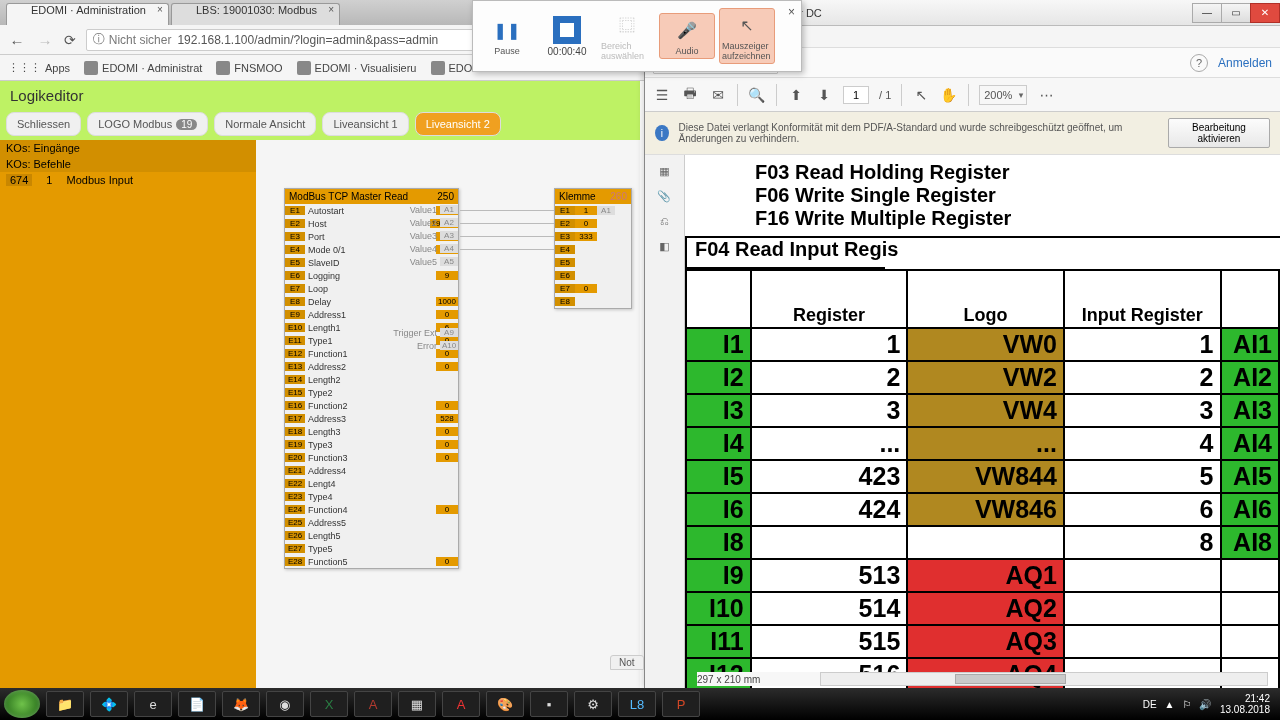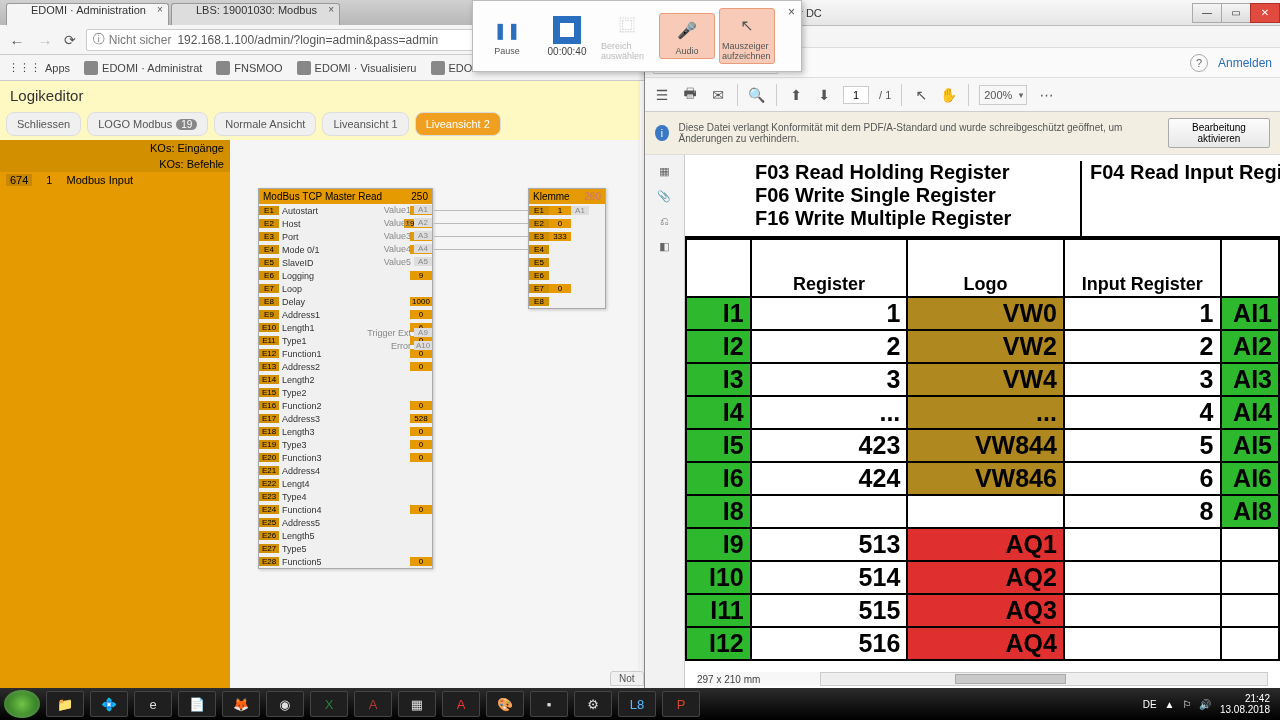--- a/index.html
+++ b/index.html
@@ -18,29 +18,29 @@
   .urlbox { flex: 1; height: 22px; background: #fff; border: 1px solid #ccc; border-radius: 2px; display: flex; align-items: center; padding: 0 6px; color: #555; font-size: 12px; }
   .url-info { color: #777; margin-right: 6px; display: flex; align-items: center; gap: 4px; }
 
   
   .bookmarks { height: 26px; background: #f5f5f5; border-bottom: 1px solid #ccc; display: flex; align-items: center; padding: 0 8px; gap: 14px; font-size: 11px; color: #444; }
   .bm-item { display: flex; align-items: center; gap: 4px; }
   .bm-icon { width: 14px; height: 14px; background: #888; border-radius: 2px; }
 
   
   .edomi-wrap { display: flex; height: 610px; }
-  .edomi-left { width: 640px; display: flex; flex-direction: column; background: #fef9c3; }
+  .edomi-left { width: 640px; display: flex; flex-direction: column; background: #bef264; }
   .edomi-header { font-size: 15px; color: #333; padding: 6px 10px 4px; }
   .edomi-tabs { display: flex; gap: 6px; padding: 4px 6px; }
   .etab { background: #f0f0f0; border: 1px solid #ddd; padding: 5px 10px; font-size: 11px; color: #555; border-radius: 8px; }
   .etab.active { background: #f0a020; color: #fff; }
   .etab .badge { background: #888; color: #fff; border-radius: 8px; padding: 0 5px; margin-left: 4px; font-size: 10px; }
 
   .edomi-body { flex:1; display: flex; }
-  .side-panel { width: 230px; background: #e49a00; color: #000; font-size: 11px; text-align: right; }
+  .side-panel { width: 256px; background: #e49a00; color: #000; font-size: 11px; }
   .side-panel .hdr { background: #d28f00; padding: 2px 6px; }
   .side-panel .row { background: #e49a00; padding: 2px 6px; display: flex; gap: 14px; }
   .side-panel .sel { background: #c98700; }
   .canvas { flex:1; background: #f5f5f5; position: relative; }
 
   
   .node { position: absolute; background: #f0f0f0; border: 1px solid #aaa; box-shadow: 1px 1px 3px rgba(0,0,0,.2); font-size: 9px; }
   .node-title { background: #e49a00; color: #000; padding: 2px 4px; font-size: 10px; display: flex; justify-content: space-between; }
   .node-row { display: flex; align-items: center; height: 13px; }
   .pin-l { width: 20px; background: #d28f00; color: #000; text-align: center; font-size: 8px; padding: 0 2px; }
@@ -70,21 +70,21 @@
   .acr-notice { background: #f2efe2; border-bottom: 1px solid #ddd; padding: 6px 10px; display: flex; align-items: center; gap: 10px; font-size: 10px; color: #555; }
   .info-ic { width:16px;height:16px; border-radius:50%; background:#3b78c4; color:#fff; display:flex;align-items:center;justify-content:center; font-size:10px; }
   .acr-btn { background: linear-gradient(#fcfcfc,#e8e8e8); border:1px solid #aaa; padding:3px 8px; font-size:10px; border-radius:2px; margin-left:auto; }
 
   .acr-body { flex:1; display:flex; overflow:hidden; }
   .acr-side { width: 40px; background: #f2f2f2; border-right:1px solid #ccc; display:flex; flex-direction:column; align-items:center; gap:12px; padding-top:10px; color:#666; }
   .acr-page { flex:1; overflow: hidden; background: #999; padding: 0; position:relative; }
   .pdf-sheet { background:#fff; margin:0; height:100%; padding: 6px 0 0 0; overflow:hidden; }
 
   .pdf-funcs { padding: 0 12px 6px 70px; font-size: 20px; font-weight: bold; color: #000; line-height: 1.15; border-bottom: 2px solid #000; }
-  .pdf-funcs-wrap { display:flex; }
+  .pdf-funcs-wrap { display:flex;flex-direction:column; }
   .pdf-funcs-left { flex:1; }
   .pdf-funcs-right { width:200px; border-left:2px solid #000; padding-left:8px; white-space:nowrap; }
 
   .pdf-table { border-collapse: collapse; width: 100%; font-size: 25px; font-weight: bold; }
   .pdf-table th, .pdf-table td { border: 2px solid #000; padding: 1px 6px; text-align: right; height: 30px; }
   .pdf-table th { text-align: center; font-size: 18px; height: 58px; vertical-align: bottom; }
   .c-green { background: #2db82d; }
   .c-olive { background: #b08820; }
   .c-red { background: #e02f2f; }
   .col-i { width: 62px; }
@@ -111,21 +111,21 @@
 
   
   .taskbar { position:absolute; bottom:0; left:0; width:1280px; height:32px; background: linear-gradient(#2c2c2c,#000); display:flex; align-items:center; padding:0 4px; gap:6px; }
   .start { width:36px; height:28px; border-radius:50%; background: radial-gradient(circle,#6fc24a,#1a5e12); box-shadow:0 0 4px rgba(255,255,255,.3) inset; }
   .task-ic { width:38px; height:26px; background:#1f1f1f; border:1px solid #444; border-radius:2px; display:flex;align-items:center;justify-content:center; color:#ddd; font-size:13px; }
   .tray { margin-left:auto; display:flex; align-items:center; gap:8px; color:#fff; font-size:10px; padding-right:6px; }
   .tray .clock { text-align:right; line-height:1.1; }
 
   .wire { position:absolute; border-top:1px solid #bbb; height:0; }
 
-  .footer-note { position:absolute; bottom:34px; left:610px; background:#f0f0f0; border:1px solid #ccc; border-radius:3px 3px 0 0; padding:1px 8px; font-size:10px; color:#555;text-align:right;}
+  .footer-note { position:absolute; bottom:50px; left:610px; background:#f0f0f0; border:1px solid #ccc; border-radius:3px 3px 0 0; padding:1px 8px; font-size:10px; color:#555;text-align:right;}
 </style>
 </head>
 <body>
 
 <div class="chrome-tabs">
   <div class="chrome-tab">
       <span>EDOMI · Administration</span>
       <span class="tab-close">×</span>
     </div>
   <div class="chrome-tab inactive">

